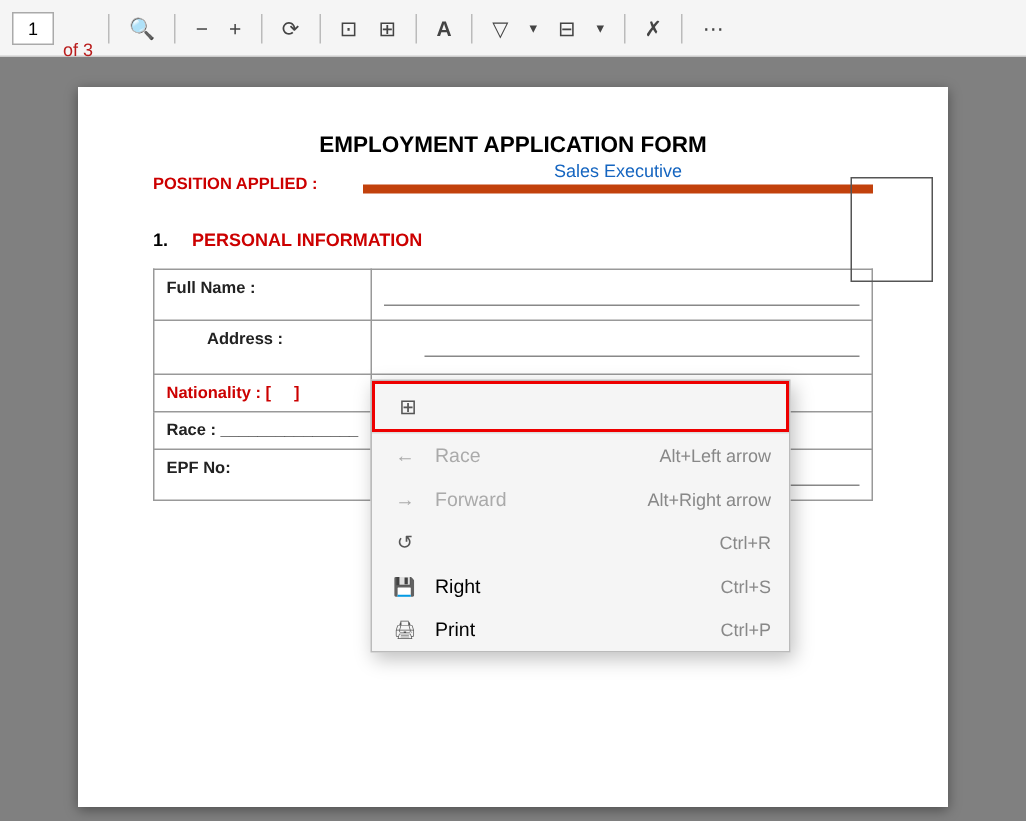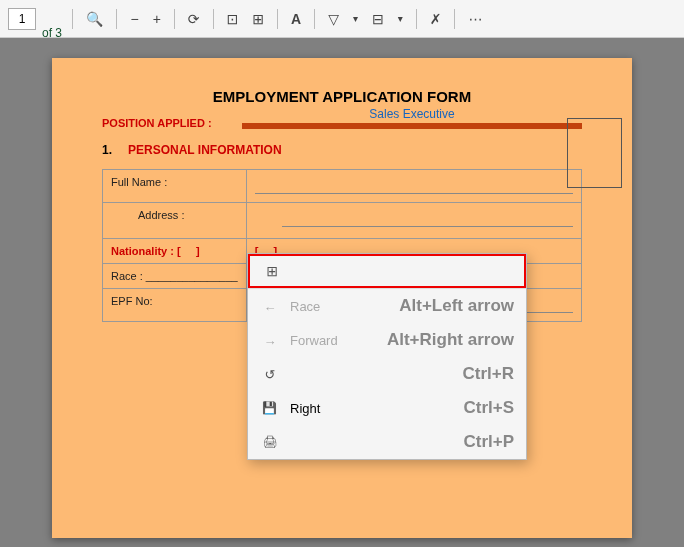--- a/index.html
+++ b/index.html
@@ -24,21 +24,21 @@
     .toolbar-page-input {
       width: 28px;
       height: 22px;
       border: 1px solid #aaa;
       text-align: center;
       font-size: 12px;
       background: white;
     }
     .toolbar-text {
       font-size: 12px;
-      color: #14532d;
+      color: #b91c1c;
       padding: 0 2px;
       margin-top: 28px;
     }
     .toolbar-divider {
       width: 1px;
       height: 20px;
       background: #bbb;
       margin: 0 4px;
     }
     .toolbar-btn {
@@ -56,21 +56,21 @@
       display: flex;
       justify-content: center;
       background: #808080;
       height: calc(547px - 38px);
       overflow: auto;
       padding: 20px;
     }
 
     
     .page {
-      background: #fdba74;
+      background: #ffffff;
       width: 580px;
       min-height: 480px;
       padding: 30px 50px;
       position: relative;
       box-shadow: 0 2px 8px rgba(0,0,0,0.4);
     }
 
     .form-title {
       text-align: center;
       font-size: 15px;
@@ -80,21 +80,21 @@
     .form-subtitle {
       text-align: center;
       font-size: 11px;
       font-weight: bold;
       margin-bottom: 20px;
     }
 
     .position-row {
       display: flex;
       align-items: flex-end;
-      margin-bottom: 14px;
+      margin-bottom: 24px;
     }
     .position-label {
       font-size: 11px;
       font-weight: bold;
       color: #c00;
       min-width: 140px;
     }
     .position-value {
       color: #1565c0;
       font-size: 12px;
@@ -126,21 +126,21 @@
       width: 100%;
       border-collapse: collapse;
       font-size: 11px;
     }
     .form-table td {
       border: 1px solid #999;
       padding: 6px 8px;
       vertical-align: top;
     }
     .field-label {
-      font-weight: normal;
+      font-weight: bold;
       color: #222;
       width: 130px;
       white-space: nowrap;
     }
     .field-label.red {
       color: #c00;
       font-weight: bold;
     }
     .field-value {
       color: #222;
@@ -195,22 +195,21 @@
       border-bottom: none;
       position: relative;
     }
     .context-menu-item.highlighted {
       border: 2px solid #e00;
       background: #f5f5f5;
     }
     .context-menu-item .shortcut {
       margin-left: auto;
       color: #888;
-      font-size: 17px;
-      font-weight: bold;
+      font-size: 12px;
     }
     .context-menu-item .icon-area {
       width: 20px;
       text-align: center;
       color: #555;
     }
     .context-menu-item.disabled {
       color: #aaa;
       cursor: default;
     }
@@ -336,18 +335,19 @@
       </div>
 
       <div class="context-menu-item">
         <span class="icon-area" style="font-size:12px;">💾</span>
         <span class="cm-label">Right</span>
         <span class="shortcut">Ctrl+S</span>
       </div>
 
       <div class="context-menu-item">
         <span class="icon-area" style="font-size:12px;">🖨</span>
+        <span class="cm-label">Print</span>
         <span class="shortcut">Ctrl+P</span>
       </div>
     </div>
 
   </div>
 </div>
 
 </body></html>

